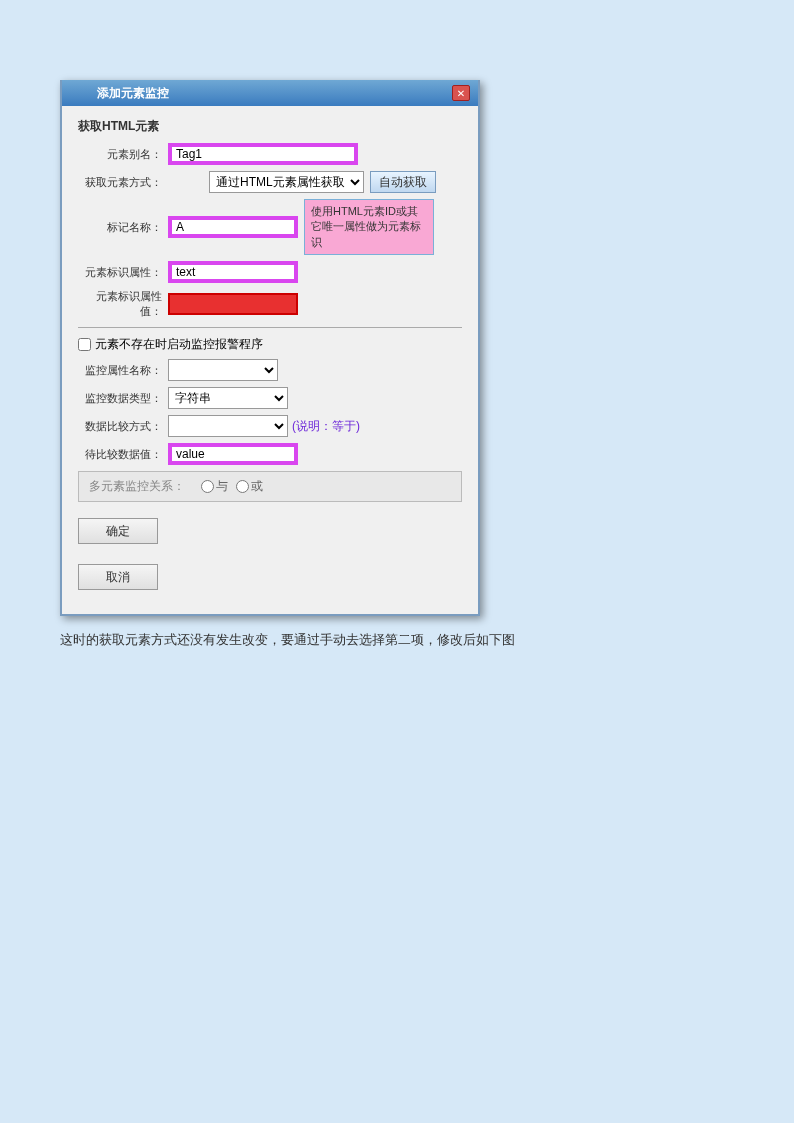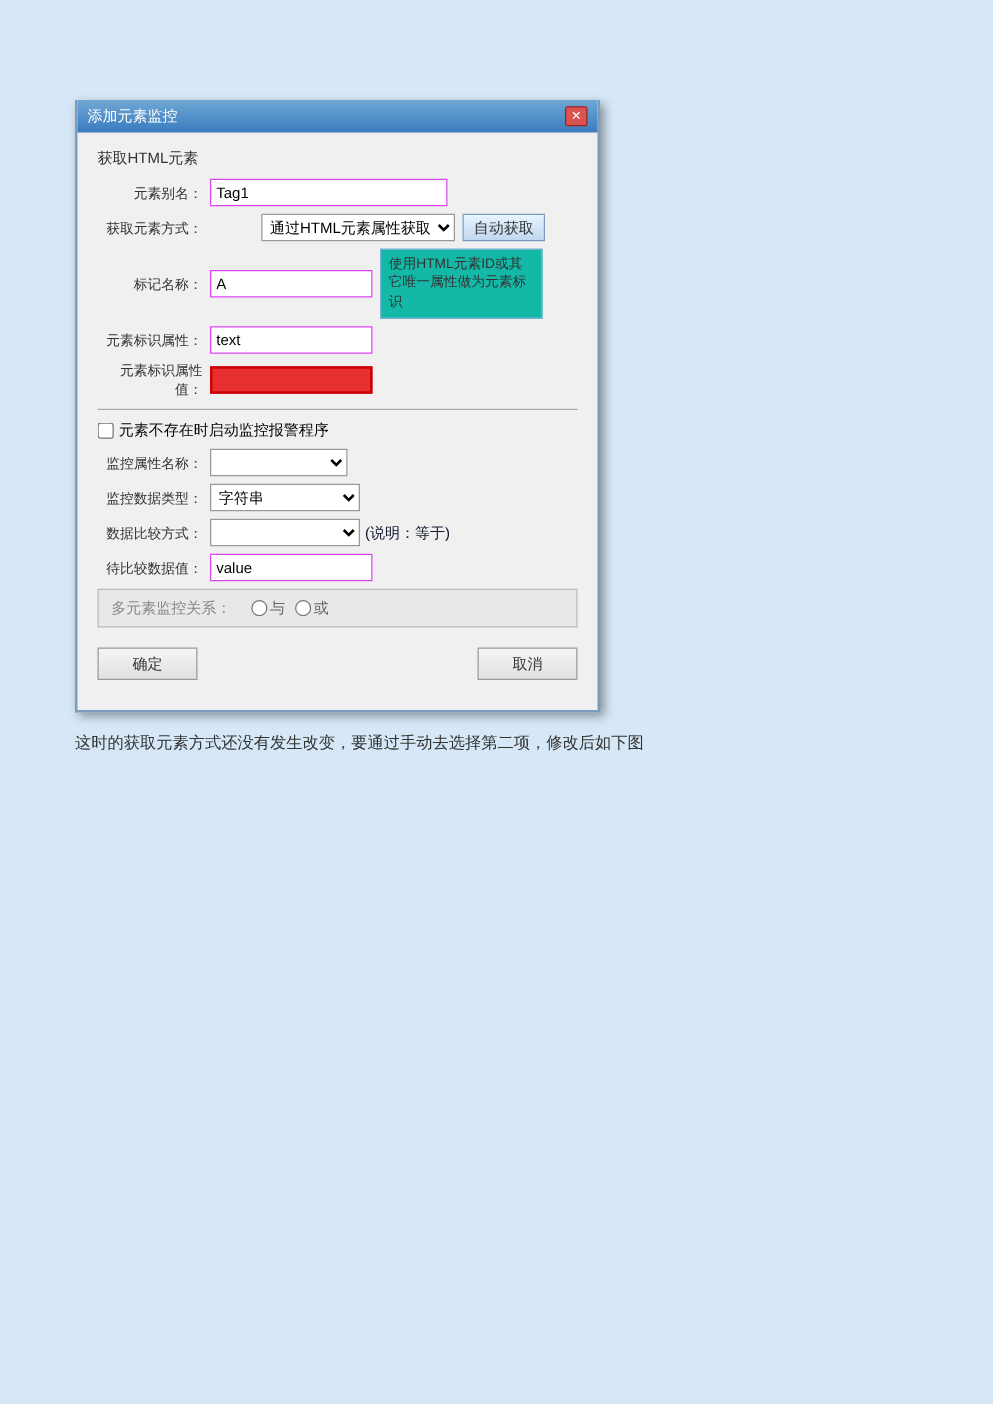--- a/index.html
+++ b/index.html
@@ -31,22 +31,23 @@
       color: white;
       padding: 4px 8px;
       font-size: 12px;
       display: flex;
       align-items: center;
       justify-content: space-between;
       height: 26px;
     }
 
     .dialog-title {
-      font-weight: normal;
+      font-weight: bold;
       color: white;
+      margin-left: 27px;
     }
 
     .dialog-close-btn {
       background: #d9534f;
       border: 1px solid #a02020;
       color: white;
       width: 18px;
       height: 16px;
       font-size: 10px;
       cursor: pointer;
@@ -57,41 +58,41 @@
     }
 
     .dialog-body {
       padding: 12px 16px;
     }
 
     .section-label {
       font-size: 12px;
       color: #333;
       margin-bottom: 8px;
-      font-weight: normal;
+      font-weight: bold;
     }
 
     .form-row {
       display: flex;
       align-items: center;
       margin-bottom: 6px;
     }
 
     .form-label {
       width: 90px;
       text-align: right;
       padding-right: 6px;
       color: #333;
       font-size: 11px;
       flex-shrink: 0;
     }
 
     .form-input {
       height: 22px;
-      border: 1px solid #d946ef;
+      border: 4px solid #d946ef;
       background: white;
       padding: 2px 4px;
       font-size: 12px;
       font-family: inherit;
     }
 
     .form-input-wide {
       width: 190px;
     }
 
@@ -123,21 +124,21 @@
       padding: 2px 8px;
       font-size: 12px;
       font-family: inherit;
       cursor: pointer;
       height: 22px;
       margin-left: 6px;
       color: #333;
     }
 
     .tooltip-box {
-      background: #14b8a6;
+      background: #f9a8d4;
       border: 1px solid #7ab0d8;
       padding: 4px 6px;
       font-size: 11px;
       color: #333;
       width: 130px;
       margin-left: 6px;
       line-height: 1.4;
     }
 
     .attr-value-input {
@@ -187,23 +188,24 @@
     }
 
     .multi-label {
       color: #888;
       font-size: 12px;
       margin-right: 16px;
     }
 
     .dialog-footer {
       display: flex;
-      justify-content: space-between;
+      justify-content: flex-end;
       gap: 20px;
       padding: 8px 0 12px 0;
+      flex-direction: column;
     }
 
     .footer-btn {
       width: 80px;
       height: 26px;
       background: linear-gradient(to bottom, #f5f5f5, #e0e0e0);
       border: 1px solid #999;
       font-size: 12px;
       font-family: inherit;
       cursor: pointer;
@@ -211,21 +213,21 @@
     }
 
     .note-text {
       margin-top: 14px;
       font-size: 13px;
       color: #333;
       line-height: 1.6;
     }
 
     .explain-text {
-      color: #0f172a;
+      color: #6d28d9;
       font-size: 12px;
       margin-left: 4px;
     }
 
     .row-with-explain {
       display: flex;
       align-items: center;
     }
   </style>
 </head>

